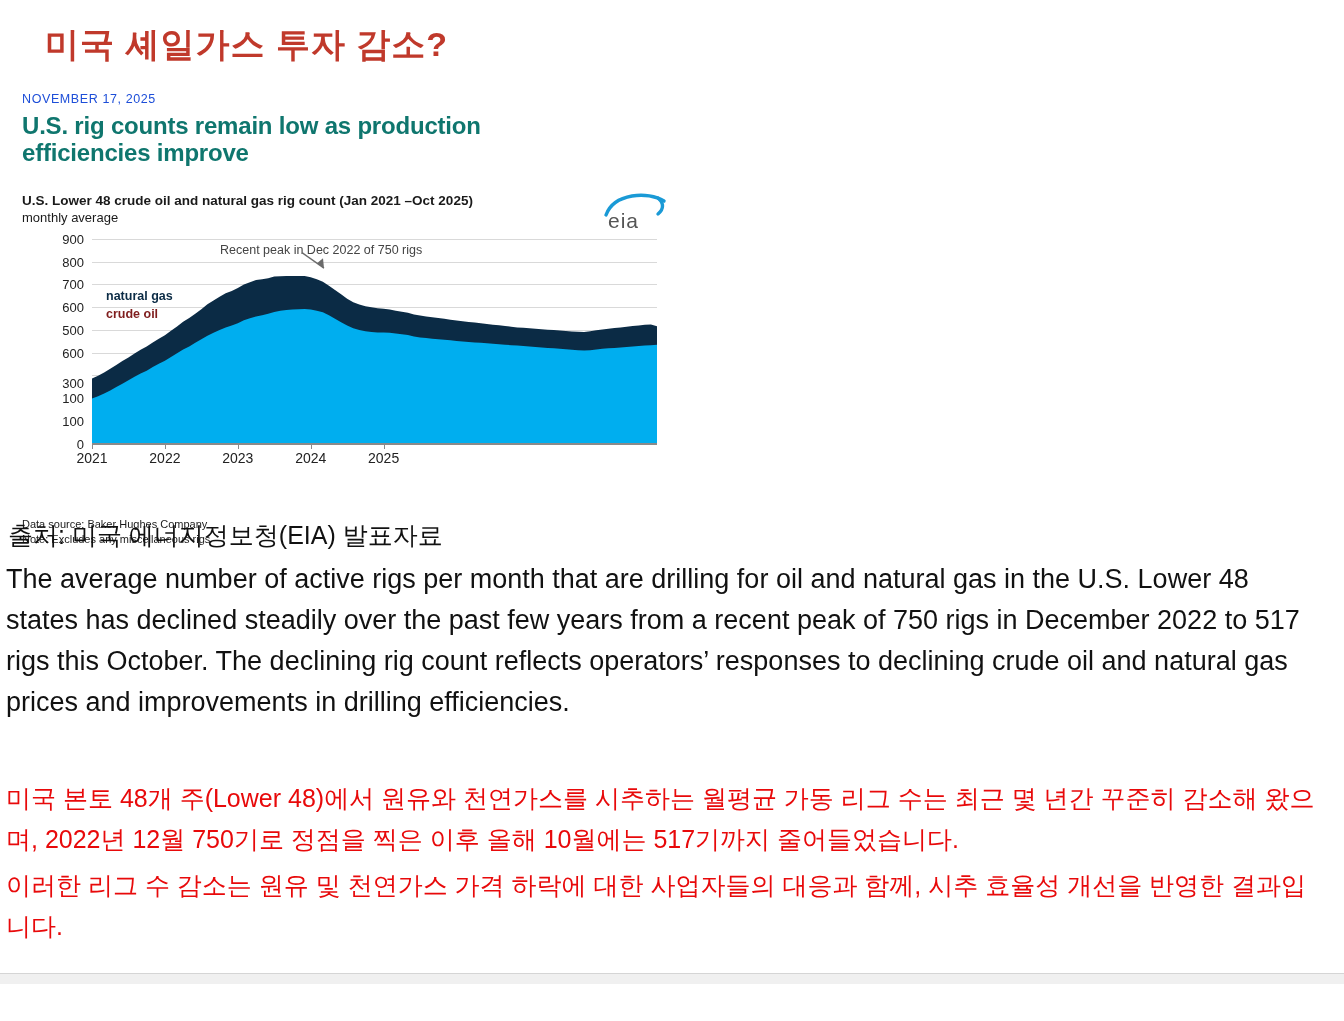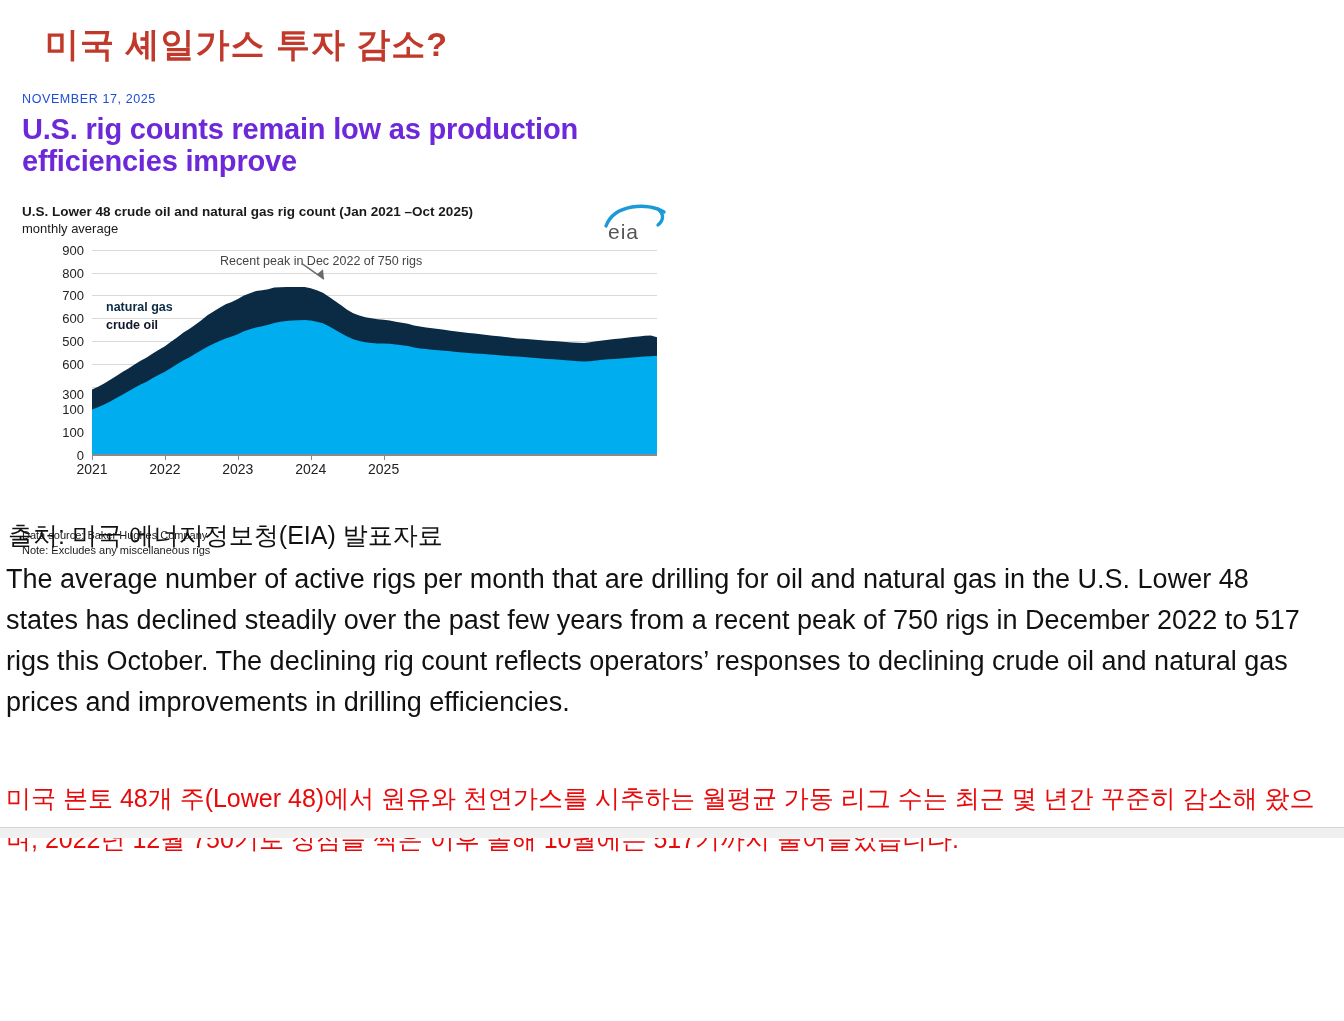--- a/index.html
+++ b/index.html
@@ -4,41 +4,41 @@
 <style>
   html,body{margin:0;padding:0;}
   body{
     width:1344px;height:1021px;
     background:#ffffff;
     font-family:"Liberation Sans", sans-serif;
     position:relative;
     overflow:hidden;
   }
   .page{
-    position:absolute;left:0;top:0;width:1344px;height:838px;
+    position:absolute;left:0;top:0;width:1344px;height:984px;
     background:#fff;
   }
   .slide-title{
     position:absolute;left:45px;top:22px;
     font-size:34px;font-weight:bold;color:#C0392B;
     letter-spacing:1px;
     font-family:"Liberation Sans", sans-serif;
   }
 
   
   .eia-block{
     position:absolute;left:22px;top:92px;width:660px;
   }
   .eia-date{
     font-size:12.5px;color:#1d4ed8;letter-spacing:.6px;
     font-family:"Liberation Sans", sans-serif;
   }
   .eia-headline{
     margin-top:7px;
-    font-size:29px;line-height:1.12;font-weight:bold;color:#6d28d9;
+    font-size:24px;line-height:1.12;font-weight:bold;color:#0f766e;
     letter-spacing:-0.2px;
     width:560px;
   }
 
   .chart-head{
     margin-top:26px;position:relative;height:34px;
   }
   .chart-title{
     font-size:13.5px;font-weight:bold;color:#1a1a1a;
     line-height:1.25;
@@ -75,21 +75,21 @@
     position:absolute;top:calc(100% + 6px);transform:translateX(-50%);
     font-size:14px;color:#222;
   }
   .xtickmark{
     position:absolute;bottom:-5px;width:1px;height:5px;background:#8a8a8a;
   }
   .series-label{
     position:absolute;font-size:12.5px;font-weight:bold;
   }
   .lbl-gas{color:#0b2b45;}
-  .lbl-oil{color:#0f172a;}
+  .lbl-oil{color:#7f1d1d;}
   .annot{
     position:absolute;font-size:12.5px;color:#444;white-space:nowrap;
   }
   .chart-note{
     margin-top:36px;font-size:11px;color:#1a1a1a;line-height:1.35;
   }
 
   
   .src-line{
     position:absolute;left:8px;top:519px;
@@ -185,16 +185,17 @@
       <div>Note: Excludes any miscellaneous rigs</div>
     </div>
   </div>
 
   <div class="src-line">출처: 미국 에너지정보청(EIA) 발표자료</div>
 
   <div class="para-en">The average number of active rigs per month that are drilling for oil and natural gas in the U.S. Lower 48 states has declined steadily over the past few years from a recent peak of 750 rigs in December 2022 to 517 rigs this October. The declining rig count reflects operators’ responses to declining crude oil and natural gas prices and improvements in drilling efficiencies.</div>
 
   <div class="para-ko">
     <span>미국 본토 48개 주(Lower 48)에서 원유와 천연가스를 시추하는 월평균 가동 리그 수는 최근 몇 년간 꾸준히 감소해 왔으며, 2022년 12월 750기로 정점을 찍은 이후 올해 10월에는 517기까지 줄어들었습니다.</span>
+    <span class="p2">이러한 리그 수 감소는 원유 및 천연가스 가격 하락에 대한 사업자들의 대응과 함께, 시추 효율성 개선을 반영한 결과입니다.</span>
   </div>
 
   <div class="bottom-strip"></div>
 </div>
 
 </body></html>

